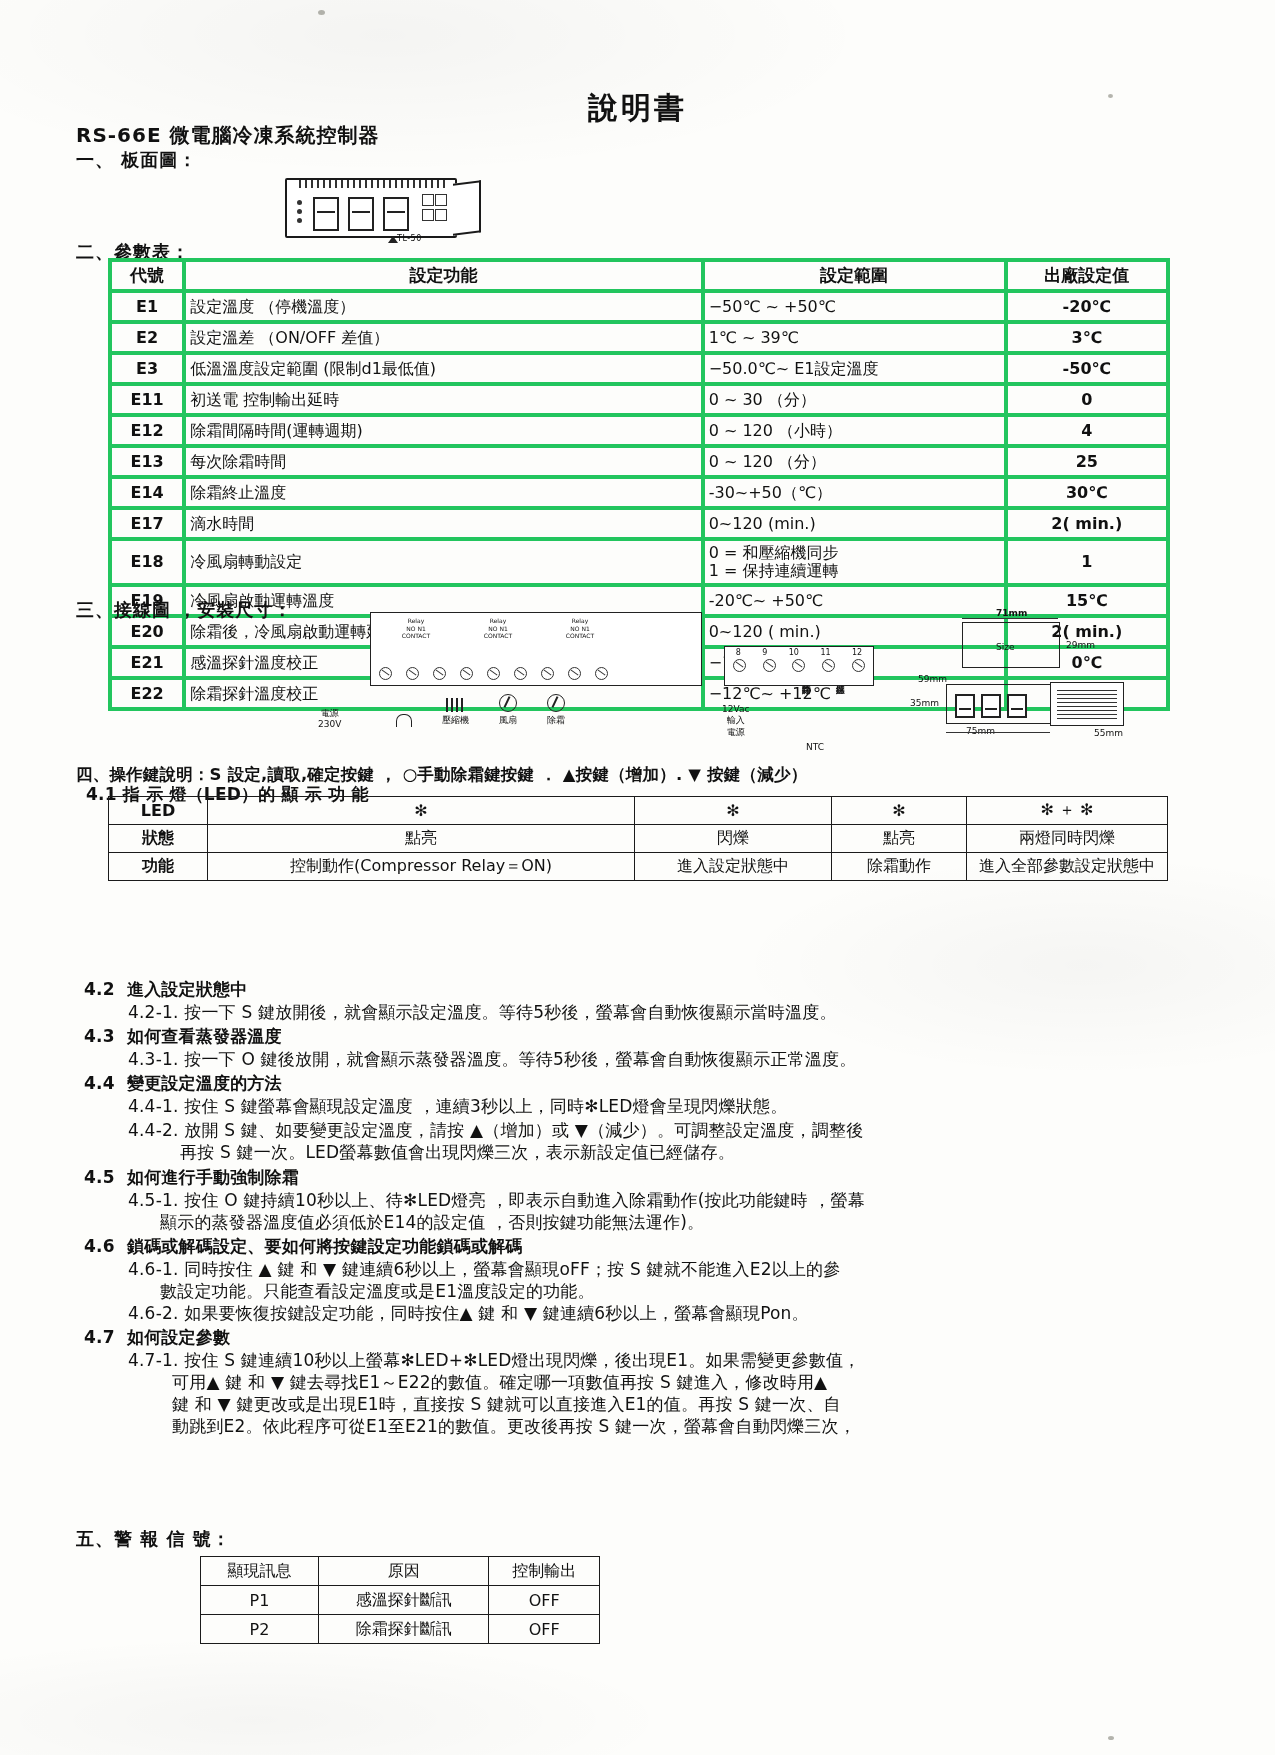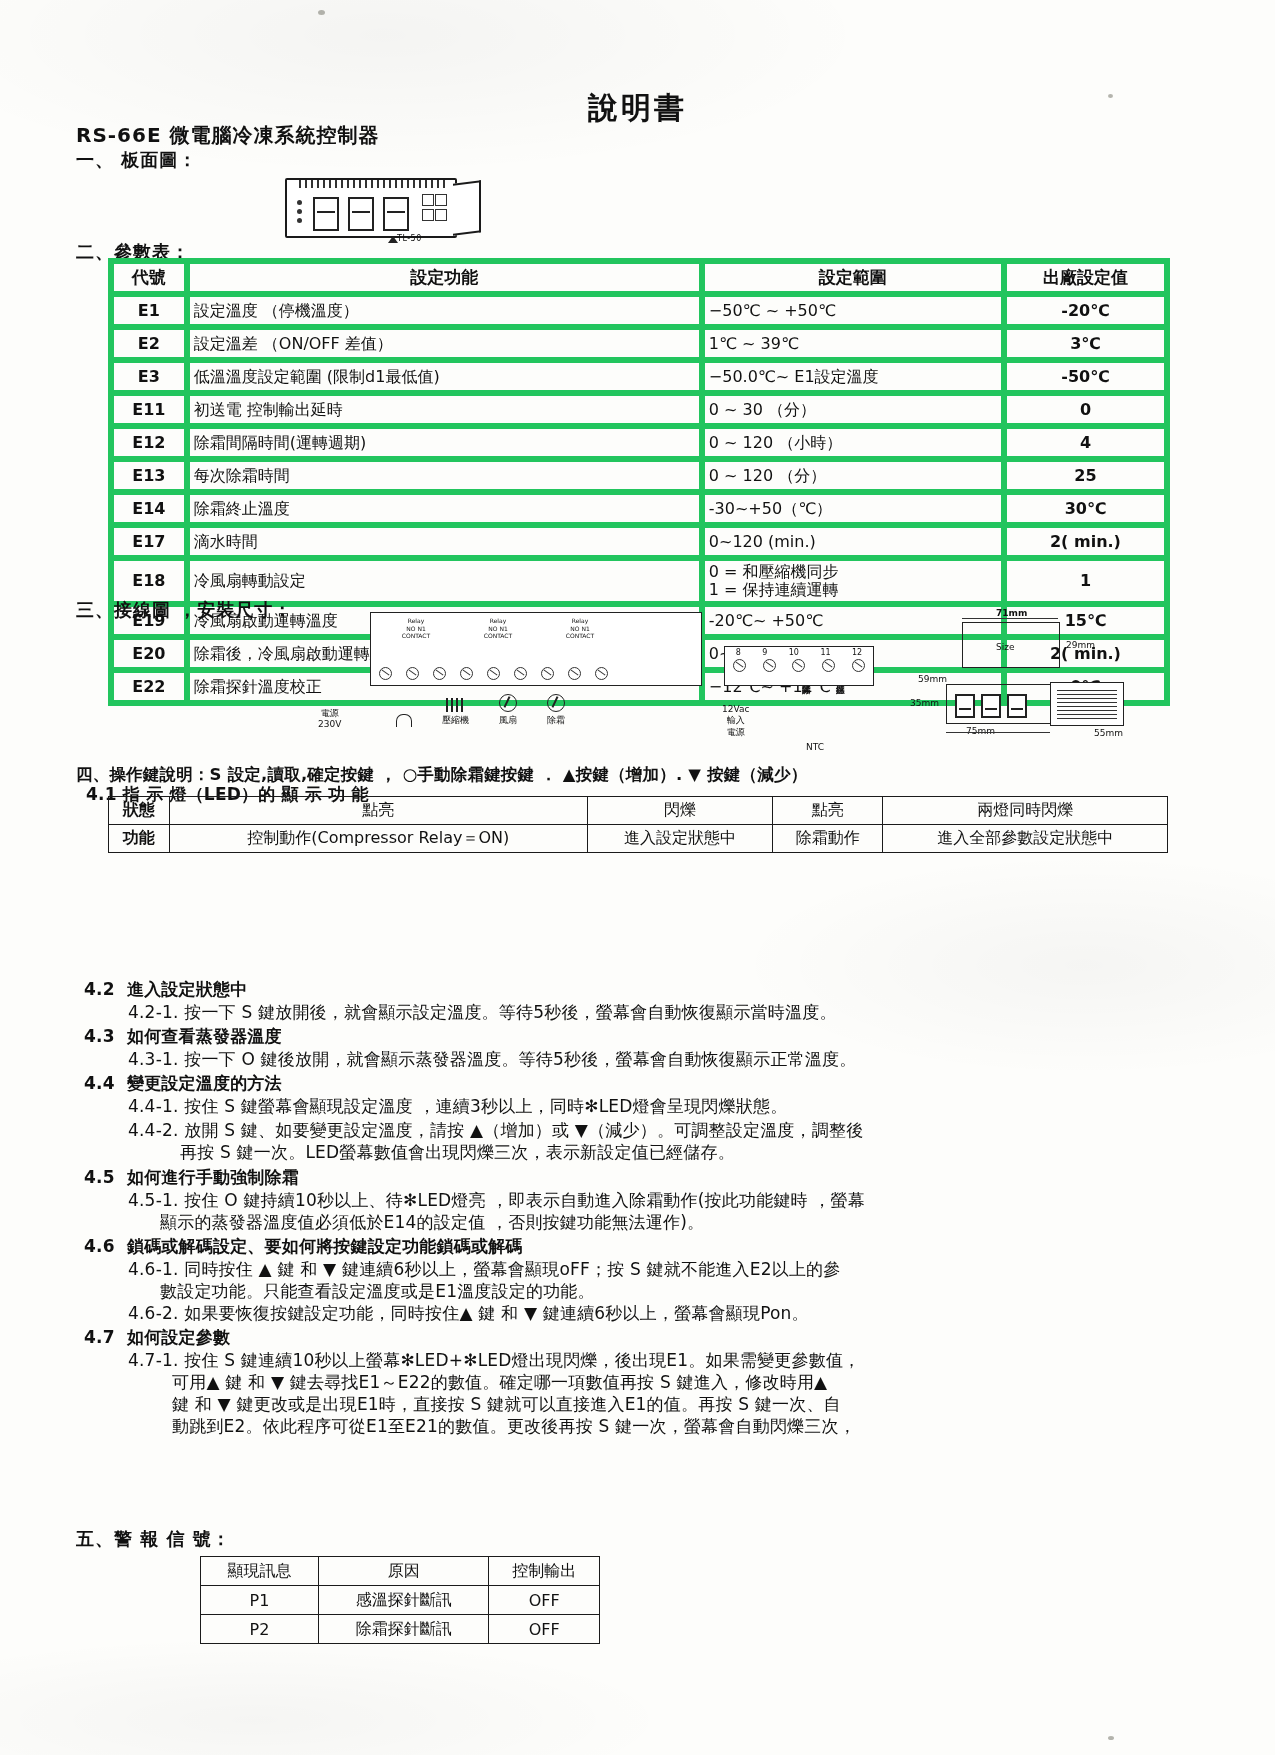--- a/index.html
+++ b/index.html
@@ -131,21 +131,21 @@
   
   table.param {
     position: absolute;
     top: 258px;
     left: 108px;
     width: 1062px;
     border-collapse: collapse;
     font-size: 16px;
   }
   table.param td, table.param th {
-    border: 6px solid #22c55e;
+    border: 4px solid #22c55e;
     padding: 2px 4px;
     height: 23px;
     line-height: 1.1;
   }
   table.param th {
     font-weight: bold;
     font-size: 17px;
     text-align: center;
   }
   .c-code { width: 62px; text-align: center; font-weight: bold; }
@@ -442,20 +442,26 @@
           <td class="c-code">E19</td>
           <td class="c-func">冷風扇啟動運轉溫度</td>
           <td class="c-range">-20℃~ +50℃</td>
           <td class="c-default">15℃</td>
         </tr>
       <tr>
           <td class="c-code">E20</td>
           <td class="c-func">除霜後，冷風扇啟動運轉延時</td>
           <td class="c-range">0~120 ( min.)</td>
           <td class="c-default">2( min.)</td>
+        </tr>
+      <tr>
+          <td class="c-code">E21</td>
+          <td class="c-func">感溫探針溫度校正</td>
+          <td class="c-range">−12℃~ +12℃</td>
+          <td class="c-default">0℃</td>
         </tr>
       <tr>
           <td class="c-code">E22</td>
           <td class="c-func">除霜探針溫度校正</td>
           <td class="c-range">−12℃~ +12℃</td>
           <td class="c-default">0℃</td>
         </tr>
     </tbody>
   </table>
 
@@ -549,20 +555,27 @@
       <div class="sz-tr"></div>
       <div class="dimlabel" style="left:184px; top:120px;">55mm</div>
     </div>
   </div>
 
   <div class="para b" style="top:763px; left:76px; font-size:16.5px;">四、操作鍵說明：S 設定,讀取,確定按鍵 ， ○手動除霜鍵按鍵 ． ▲按鍵（增加）. ▼ 按鍵（減少）</div>
   <div class="para b" style="top:782px; left:86px;">4.1  指 示 燈（LED）的 顯 示 功 能</div>
 
   <table class="ledtab">
     <tbody>
+        <tr>
+      <td style="width:92px" class="ledhead">LED</td>
+      <td style="width:420px">✻</td>
+      <td style="width:190px">✻</td>
+      <td style="width:128px">✻</td>
+      <td>✻  ＋  ✻</td>
+    </tr>
     <tr>
       <td class="ledhead">狀態</td>
       <td>點亮</td>
       <td>閃爍</td>
       <td>點亮</td>
       <td>兩燈同時閃爍</td>
     </tr>
     <tr>
       <td class="ledhead">功能</td>
       <td>控制動作(Compressor Relay＝ON)</td>

